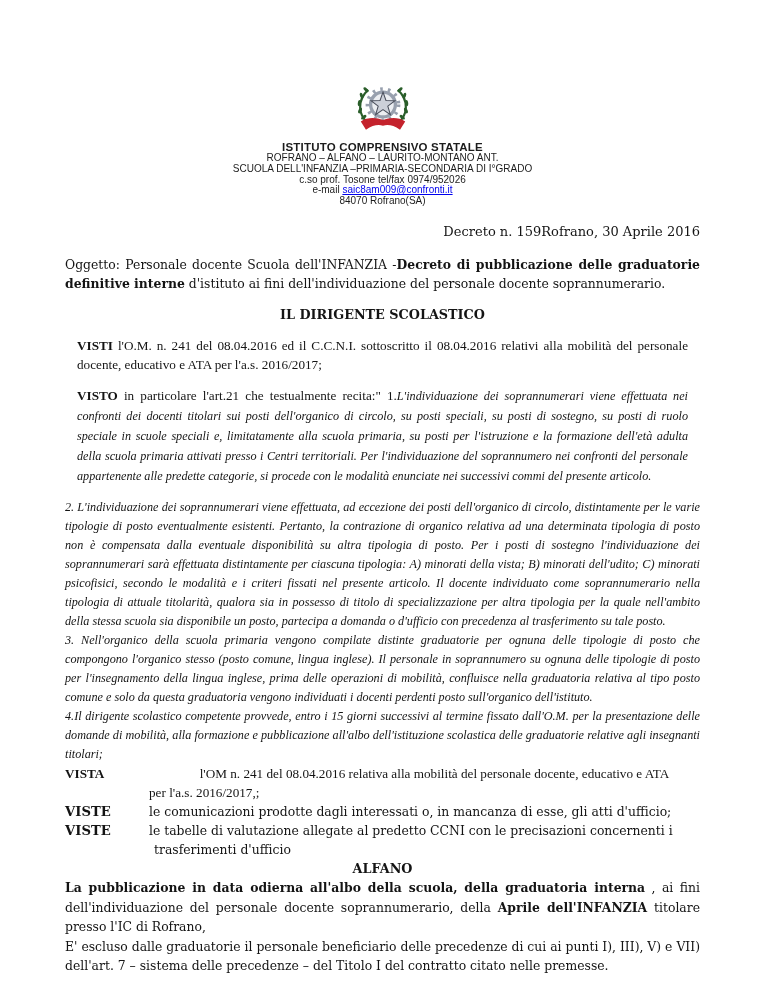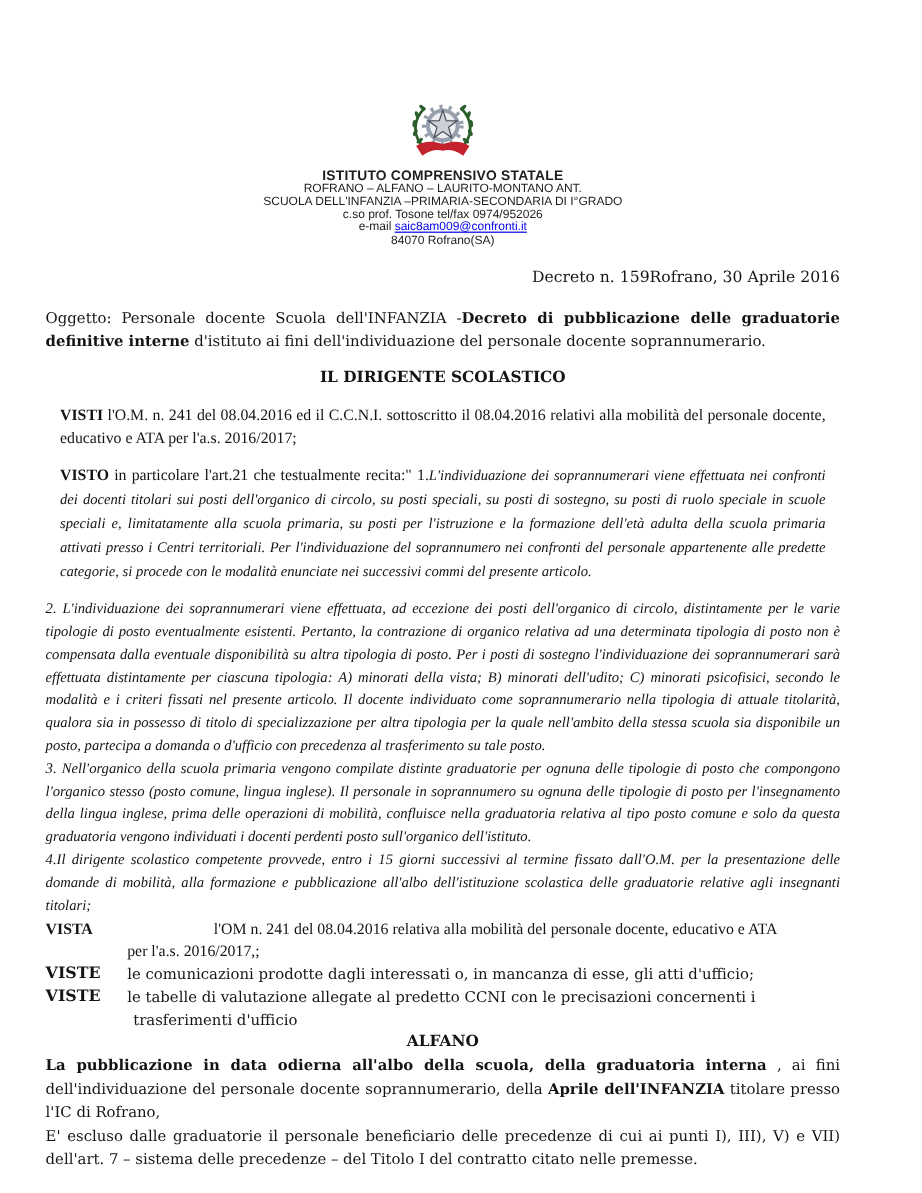--- a/index.html
+++ b/index.html
@@ -1,18 +1,18 @@
 <!DOCTYPE html>
 <html><head>
 <meta charset="utf-8">
 <style>
   html,body { margin:0; padding:0; background:#ffffff; }
   .page {
     width:768px; height:994px; background:#ffffff; box-sizing:border-box;
-    padding:80px 68px 0 38px; overflow:hidden; position:relative;
+    padding:80px 68px 0 65px; overflow:hidden; position:relative;
     font-family:"Liberation Serif", serif; color:#141414;
   }
   
   .header { text-align:center; font-family:"Liberation Sans", sans-serif; color:#1c1c1c; }
   .logo-wrap { height:58px; margin-bottom:3px; }
   .h-institute { font-weight:bold; font-size:11.5px; line-height:12px; letter-spacing:.2px; }
   .h-line { font-size:10px; line-height:10.8px; }
   .h-email-link { color:#0000ee; text-decoration:underline; cursor:pointer; }
   
   .meta-row { display:flex; justify-content:flex-end; margin-top:17px;
@@ -21,21 +21,21 @@
   .subject { margin-top:15px; text-align:justify;
     font-family:"DejaVu Serif", serif; font-size:12.4px; line-height:19px; }
   .bold { font-weight:bold; }
   .center-heading { text-align:center; font-weight:bold;
     font-family:"DejaVu Serif", serif; font-size:12.8px; line-height:19px; }
   
   .recital { text-align:justify; font-size:13.2px; line-height:19px; margin:12px; }
   .lbl { font-weight:bold; }
   .quote, .quote-inline { font-style:italic; font-size:12.2px; }
   .quote { text-align:justify; line-height:19px; margin:0; }
-  .hang { display:flex; align-items:flex-start; margin:0; }
+  .hang { display:flex; align-items:flex-start; margin:0;gap:16px; }
   .hang .hang-lbl { font-weight:bold; width:68px; flex:none; font-size:13.2px; line-height:19px; }
   .hang .hang-content { flex:1; }
   .hang .ln { display:block; }
   .hang-times { font-size:13.2px; line-height:19px; }
   .hang-times .ln1 { margin-left:20px;text-align:center; }
   .hang-book { font-family:"DejaVu Serif", serif; font-size:12.4px; line-height:19px; }
   .hang-book .ln2 { margin-left:5px; }
   
   .decreta-p { font-family:"DejaVu Serif", serif; font-size:12.4px; line-height:19.5px;
     text-align:justify; margin:0; }

